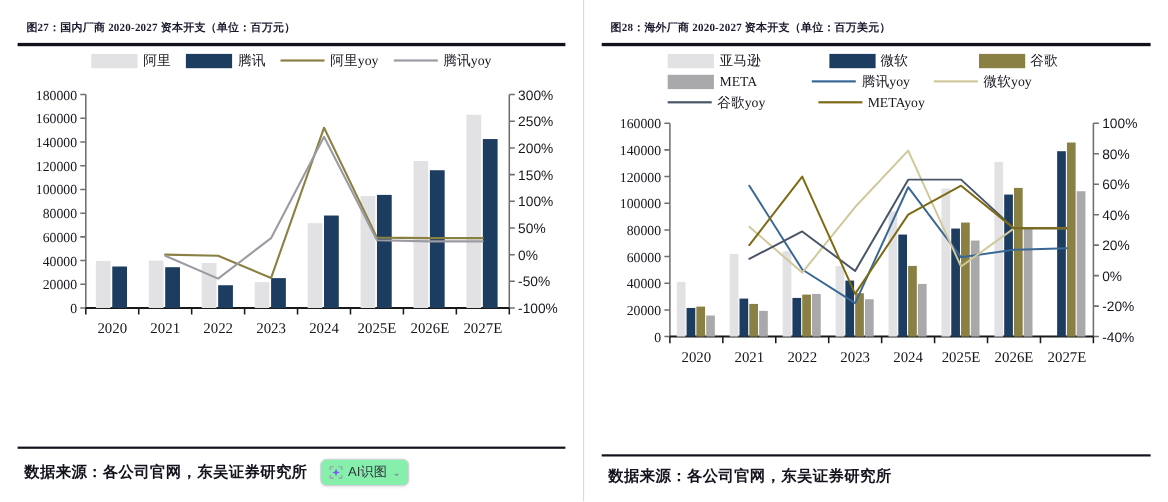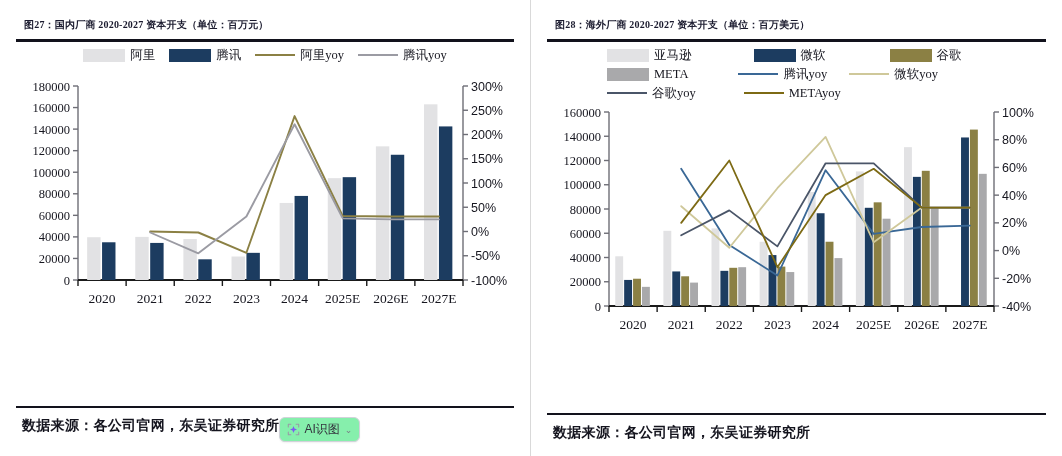--- a/index.html
+++ b/index.html
@@ -29,21 +29,21 @@
   .lg { display: flex; align-items: center; gap: 5px; font-size: 12.5px; color: #16161f; white-space: nowrap; }
   .sw-box { width: 42px; height: 13px; display: inline-block; }
   .sw-line { width: 40px; height: 0; border-top: 2.2px solid #000; display: inline-block; }
 
   
   .plot-wrap { position: absolute; left: 0; top: 0; width: 100%; height: 300px; }
   svg { display: block; }
 
   
   .footer { position: absolute; left: 16px; right: 16px; bottom: 14px; }
-  .src-row { display: flex; align-items: flex-start; gap: 0; padding: 9px 4px 0 6px; }
+  .src-row { display: flex; align-items: center; gap: 12px; padding: 9px 4px 0 6px; }
   .src-text { font-size: 14px; font-weight: bold; color: #14141e; white-space: nowrap; letter-spacing: .3px; }
   .ai-badge {
     display: inline-flex; align-items: center; gap: 4px;
     border: 1px solid #d2d2da; border-radius: 6px;
     padding: 3px 7px; background: #86efac; font-size: 12px; color: #33333d;
     font-family: "Liberation Sans", sans-serif; box-shadow: 0 1px 2px rgba(0,0,0,.06);
   }
   .ai-caret { font-size: 9px; color: #7a7a86; margin-left: 1px; }
 </style>
 </head>

